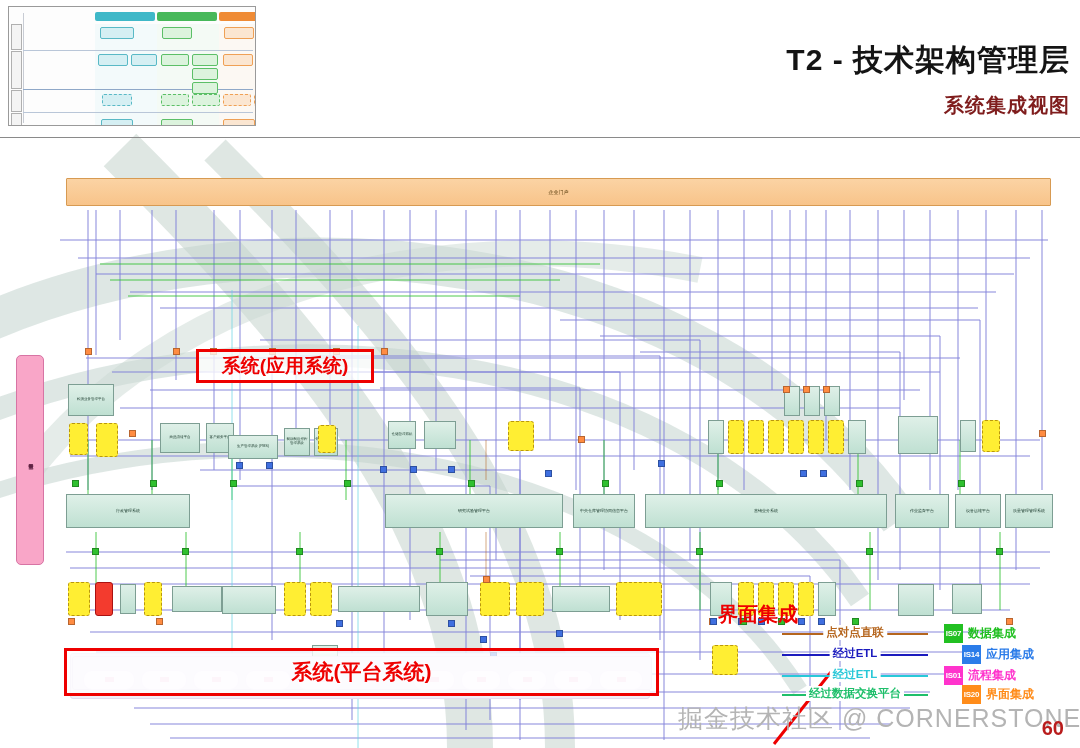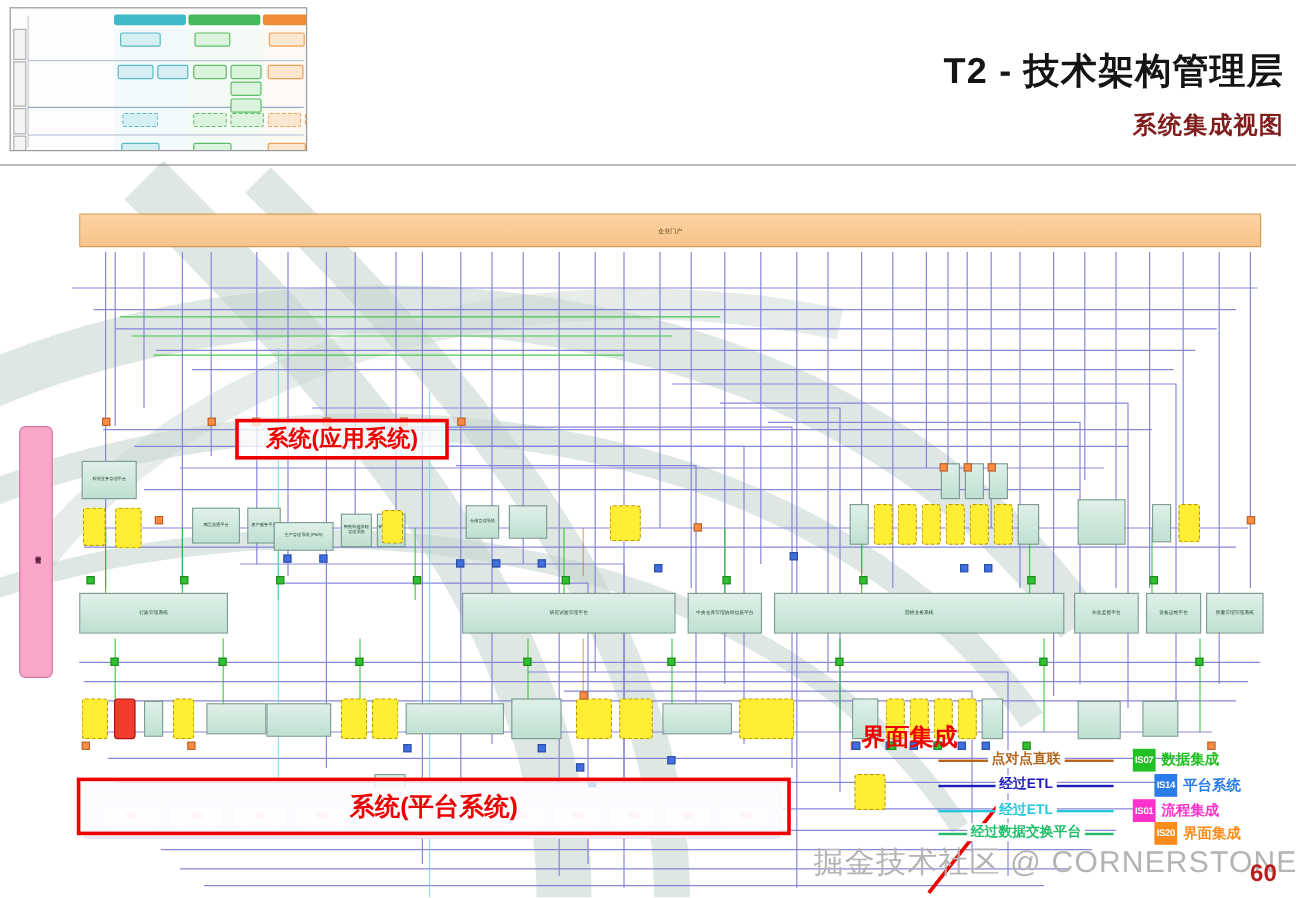--- a/index.html
+++ b/index.html
@@ -558,21 +558,21 @@
     <div class="lg-line" style="background:#1fbf6b;"></div>
     <div class="lg-label" style="color:#1fbf6b;">经过数据交换平台</div>
   </div>
 
   <div class="lg-item" style="left:164px; top:0px;">
     <div class="lg-badge" style="background:#22c022;">IS07</div>
     <div class="lg-text" style="color:#22c022;">数据集成</div>
   </div>
   <div class="lg-item" style="left:182px; top:21px;">
     <div class="lg-badge" style="background:#2b7ce9;">IS14</div>
-    <div class="lg-text" style="color:#2b7ce9;">平台系统</div>
+    <div class="lg-text" style="color:#2b7ce9;">应用集成</div>
   </div>
   <div class="lg-item" style="left:164px; top:42px;">
     <div class="lg-badge" style="background:#ff33cc;">IS01</div>
     <div class="lg-text" style="color:#ff33cc;">流程集成</div>
   </div>
   <div class="lg-item" style="left:182px; top:61px;">
     <div class="lg-badge" style="background:#ff8c1a;">IS20</div>
     <div class="lg-text" style="color:#ff8c1a;">界面集成</div>
   </div>
 </div>

